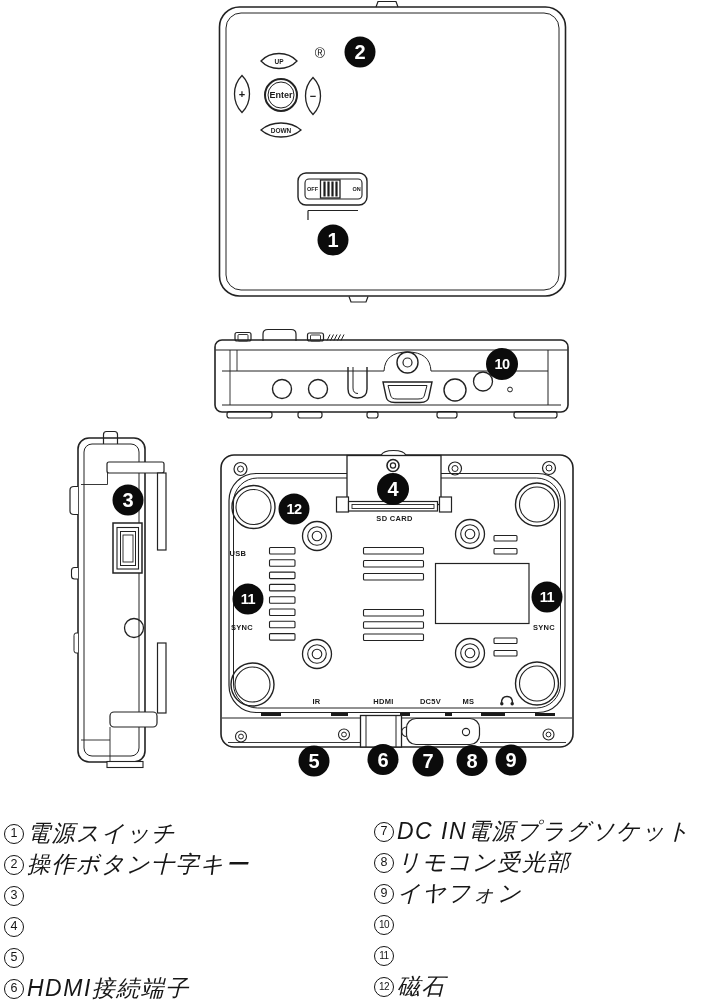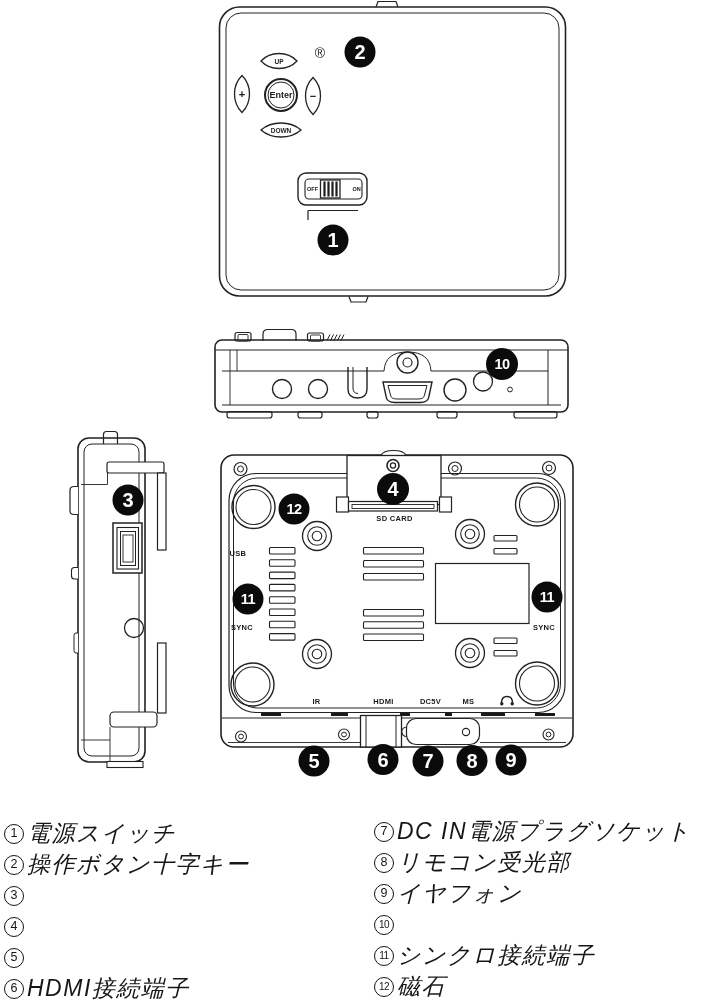--- a/index.html
+++ b/index.html
@@ -351,21 +351,20 @@
     </div>
     <div class="legend-row">
       <span class="lnum">9</span>
       <span class="ltext">イヤフォン</span>
     </div>
     <div class="legend-row">
       <span class="lnum sm">10</span>
     </div>
     <div class="legend-row">
       <span class="lnum sm">11</span>
-      <span class="ltext">シンクロ接続端子</span>
     </div>
     <div class="legend-row">
       <span class="lnum sm">12</span>
       <span class="ltext">磁石</span>
     </div>
   </div>
 </div>
 
 </div>
 

